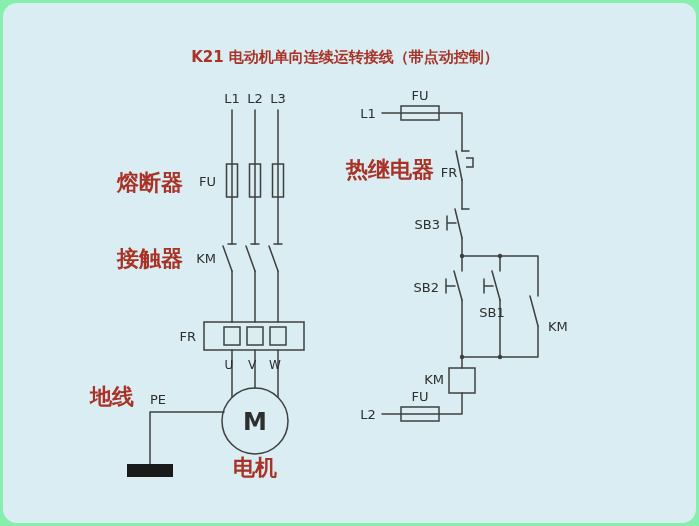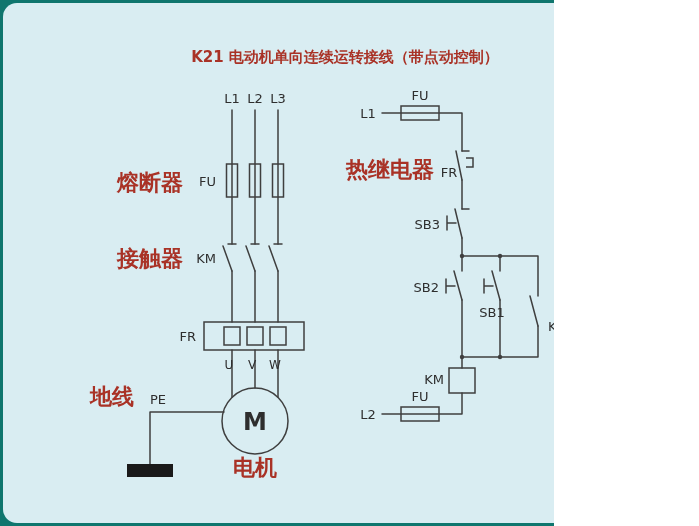--- a/index.html
+++ b/index.html
@@ -1,16 +1,16 @@
 <!DOCTYPE html>
 <html><head>
 <meta charset="utf-8">
 <style>
   html,body{margin:0;padding:0;background:#ffffff;}
-  #stage{position:relative;width:554px;height:526px;background:#0f766e;overflow:hidden;
+  #stage{position:relative;width:699px;height:526px;background:#86efac;overflow:hidden;
          font-family:"DejaVu Sans","Liberation Sans",sans-serif;}
   svg{position:absolute;left:0;top:0;}
   text{font-family:"DejaVu Sans","Liberation Sans",sans-serif;}
   .ref{font-size:13px;fill:#2e2e2e;}
   .ref-sm{font-size:12px;fill:#2e2e2e;}
   .cn{font-size:22px;font-weight:bold;fill:#a93226;}
   .title{font-size:15px;font-weight:bold;fill:#a93226;}
   .motor-m{font-size:24px;font-weight:bold;fill:#2e2e2e;}
   .wire{stroke:#3f3f3f;stroke-width:1.5;fill:none;stroke-linecap:round;}
   .sym{stroke:#3f3f3f;stroke-width:1.5;fill:none;}

